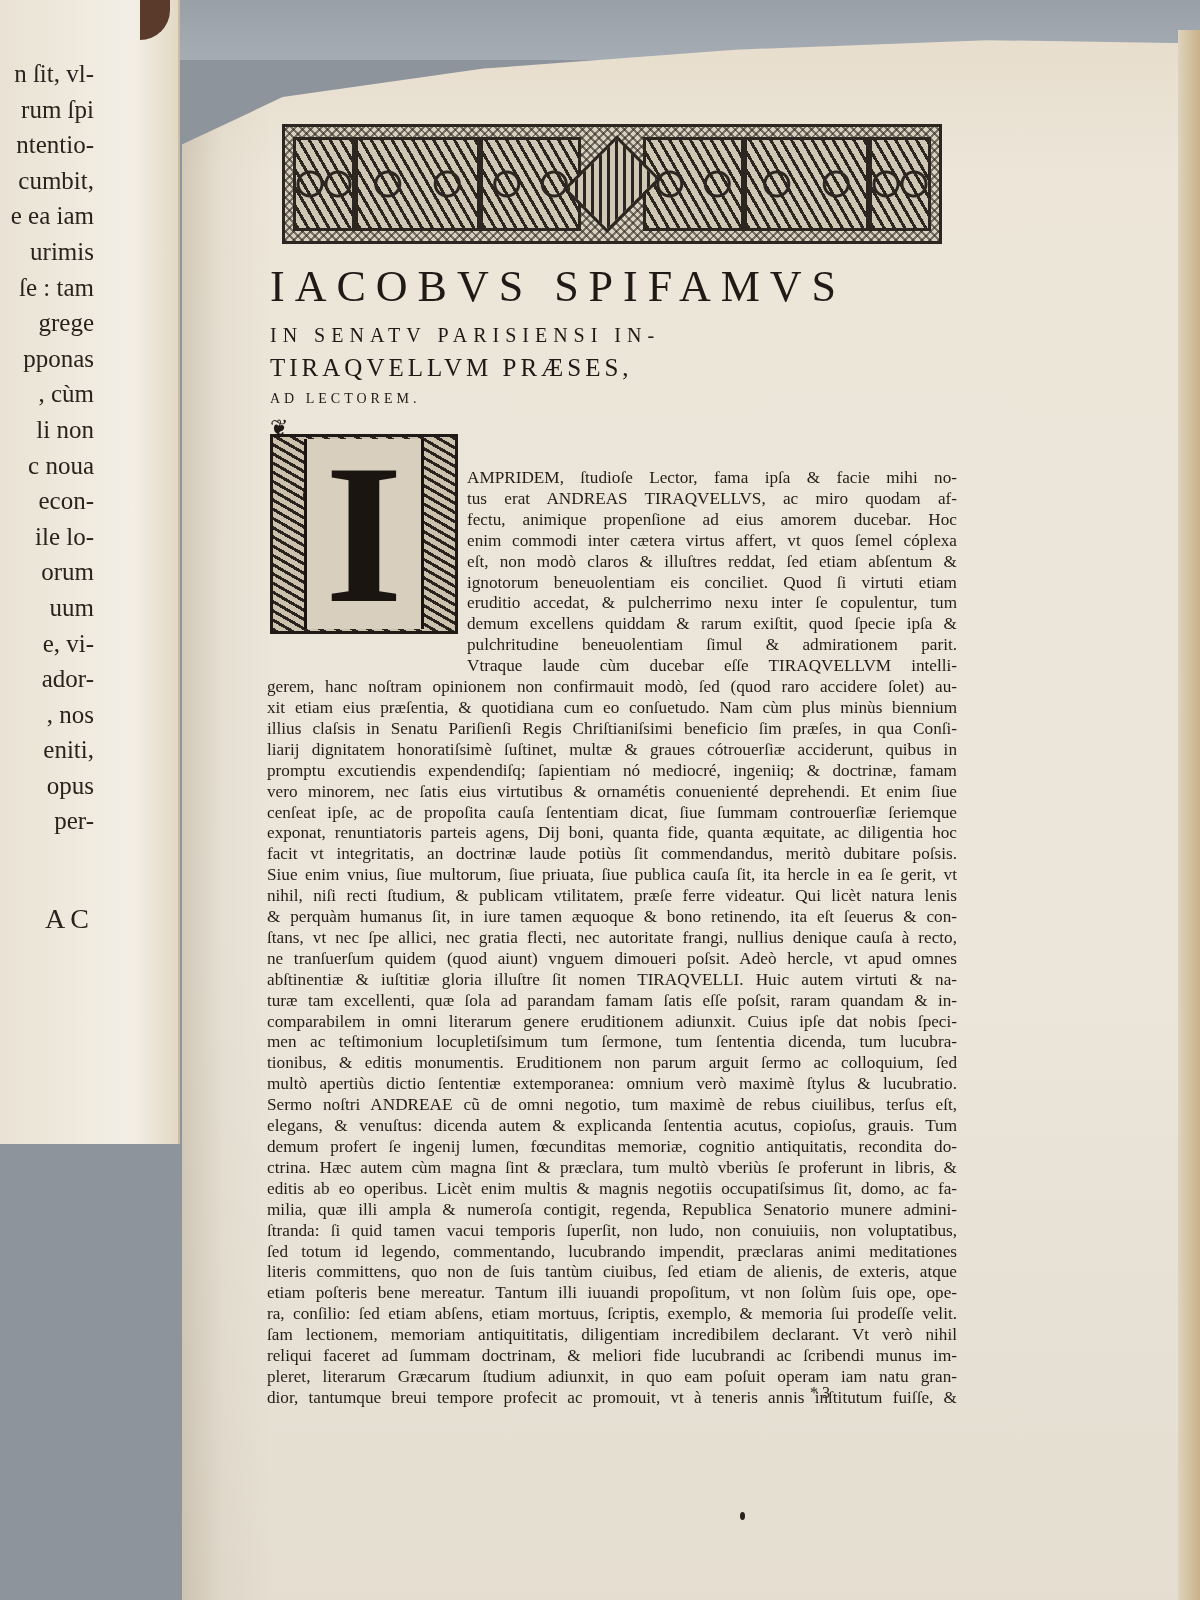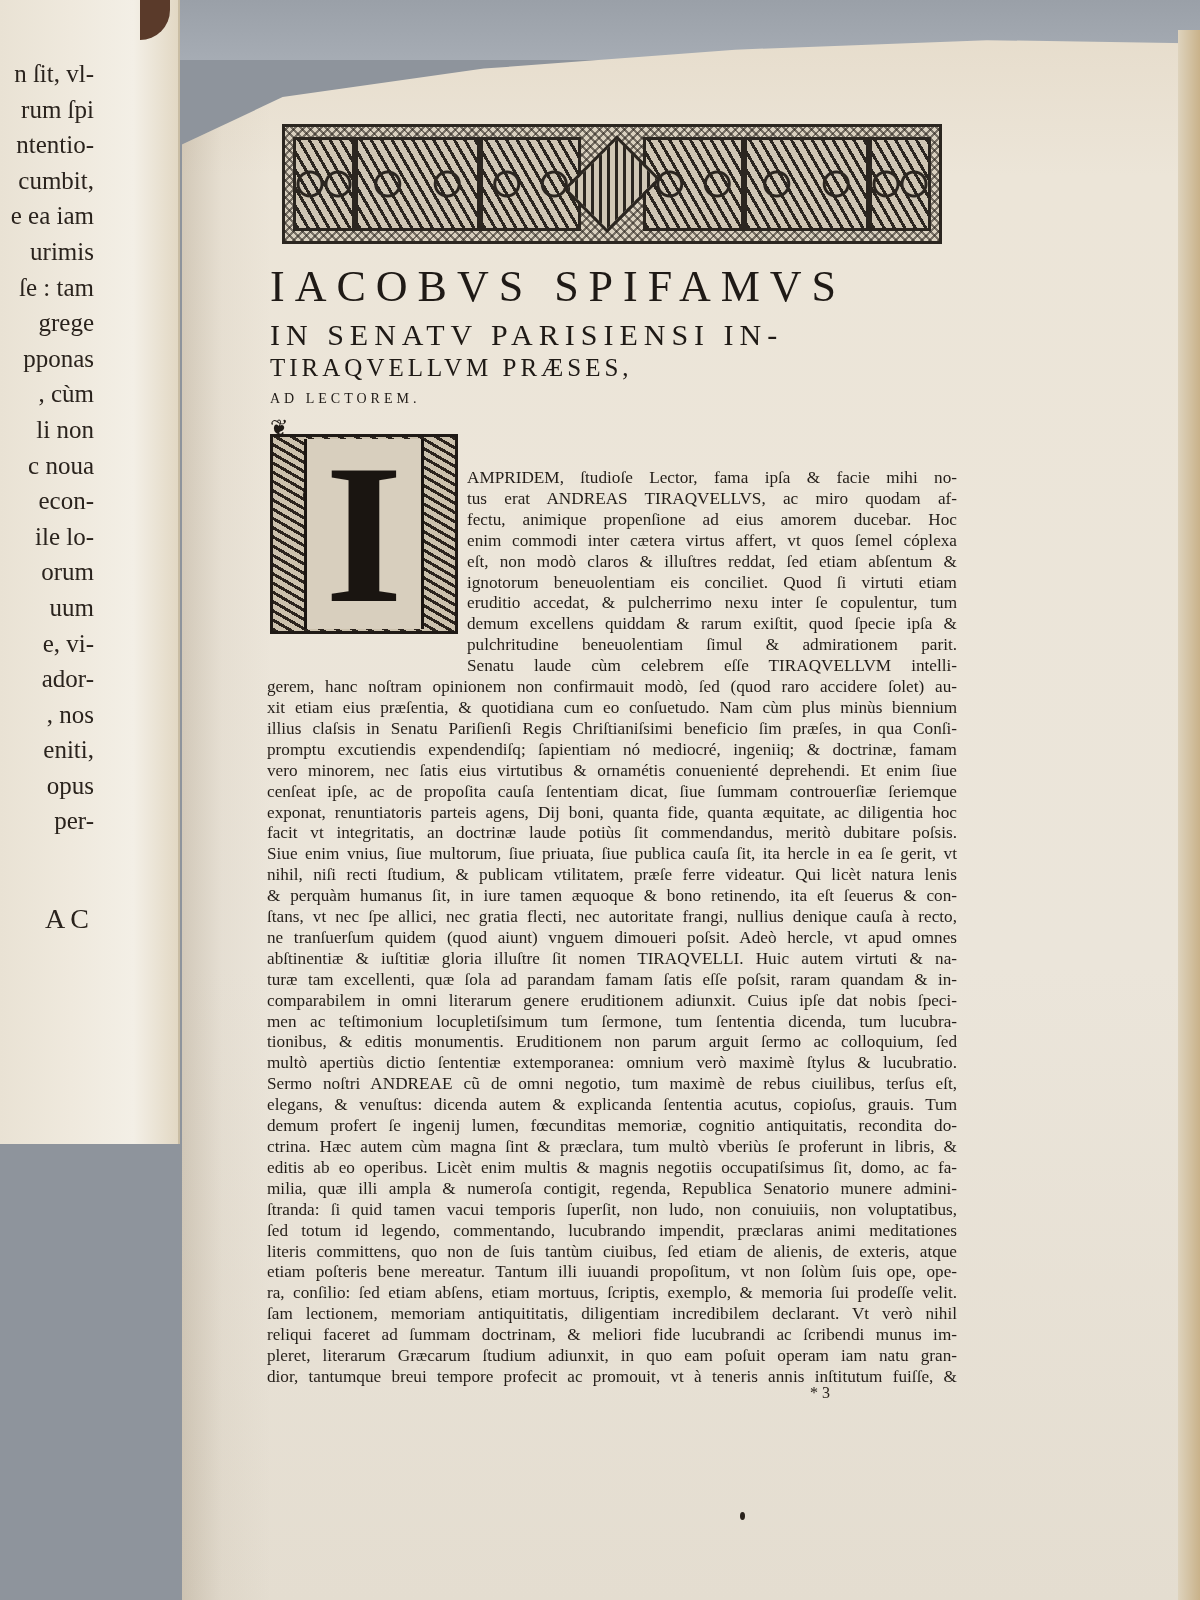--- a/index.html
+++ b/index.html
@@ -62,21 +62,21 @@
   .hp-side { width:70px; }
   .hp-knot { width:150px; }
   .hp-center { width:120px; transform:none; }
   .hp-diamond {
     width:70px; height:70px; border:3px solid #2b2620; transform:rotate(45deg);
     background:repeating-linear-gradient(45deg,#2b2620 0 3px,#d0c7b5 3px 8px);
   }
   
   .title-block { position:absolute; left:270px; top:262px; width:680px; text-align:left; color:#1f1a16; }
   .t1 { font-size:44px; letter-spacing:10px; line-height:50px; }
-  .t2 { font-size:30px; letter-spacing:6px; line-height:34px; margin-top:6px; }
+  .t2 { font-size:20px; letter-spacing:6px; line-height:34px; margin-top:6px; }
   .t3 { font-size:25px; letter-spacing:4px; line-height:32px; }
   .t4 { font-size:14px; letter-spacing:4px; line-height:22px; margin-top:4px; }
   .fleuron { font-size:22px; line-height:24px; margin-top:6px; }
   
   .dropcap {
     position:absolute; left:270px; top:434px; width:188px; height:200px;
     border:3px solid #1f1a16; box-sizing:border-box;
     background:
       radial-gradient(circle at 20% 30%, #2a231d 0 6px, transparent 7px),
       radial-gradient(circle at 70% 70%, #2a231d 0 6px, transparent 7px),
@@ -162,24 +162,25 @@
 <div class="body-text">
   <span class="ln indent">AMPRIDEM, ſtudioſe Lector, fama ipſa &amp; facie mihi no-</span>
   <span class="ln indent">tus erat ANDREAS TIRAQVELLVS, ac miro quodam af-</span>
   <span class="ln indent">fectu, animique propenſione ad eius amorem ducebar. Hoc</span>
   <span class="ln indent">enim commodi inter cætera virtus affert, vt quos ſemel cóplexa</span>
   <span class="ln indent">eſt, non modò claros &amp; illuſtres reddat, ſed etiam abſentum &amp;</span>
   <span class="ln indent">ignotorum beneuolentiam eis conciliet. Quod ſi virtuti etiam</span>
   <span class="ln indent">eruditio accedat, &amp; pulcherrimo nexu inter ſe copulentur, tum</span>
   <span class="ln indent">demum excellens quiddam &amp; rarum exiſtit, quod ſpecie ipſa &amp;</span>
   <span class="ln indent">pulchritudine beneuolentiam ſimul &amp; admirationem parit.</span>
-  <span class="ln indent">Senatu laude cùm celebrem eſſe TIRAQVELLVM intelli-</span>
+  <span class="ln indent">Vtraque laude cùm ducebar eſſe TIRAQVELLVM intelli-</span>
   <span class="ln">gerem, hanc noſtram opinionem non confirmauit modò, ſed (quod raro accidere ſolet) au-</span>
   <span class="ln">xit etiam eius præſentia, &amp; quotidiana cum eo conſuetudo. Nam cùm plus minùs biennium</span>
   <span class="ln">illius claſsis in Senatu Pariſienſi Regis Chriſtianiſsimi beneficio ſim præſes, in qua Conſi-</span>
+  <span class="ln">liarij dignitatem honoratiſsimè ſuſtinet, multæ &amp; graues cótrouerſiæ acciderunt, quibus in</span>
   <span class="ln">promptu excutiendis expendendiſq; ſapientiam nó mediocré, ingeniiq; &amp; doctrinæ, famam</span>
   <span class="ln">vero minorem, nec ſatis eius virtutibus &amp; ornamétis conuenienté deprehendi. Et enim ſiue</span>
   <span class="ln">cenſeat ipſe, ac de propoſita cauſa ſententiam dicat, ſiue ſummam controuerſiæ ſeriemque</span>
   <span class="ln">exponat, renuntiatoris parteis agens, Dij boni, quanta fide, quanta æquitate, ac diligentia hoc</span>
   <span class="ln">facit vt integritatis, an doctrinæ laude potiùs ſit commendandus, meritò dubitare poſsis.</span>
   <span class="ln">Siue enim vnius, ſiue multorum, ſiue priuata, ſiue publica cauſa ſit, ita hercle in ea ſe gerit, vt</span>
   <span class="ln">nihil, niſi recti ſtudium, &amp; publicam vtilitatem, præſe ferre videatur. Qui licèt natura lenis</span>
   <span class="ln">&amp; perquàm humanus ſit, in iure tamen æquoque &amp; bono retinendo, ita eſt ſeuerus &amp; con-</span>
   <span class="ln">ſtans, vt nec ſpe allici, nec gratia flecti, nec autoritate frangi, nullius denique cauſa à recto,</span>
   <span class="ln">ne tranſuerſum quidem (quod aiunt) vnguem dimoueri poſsit. Adeò hercle, vt apud omnes</span>

